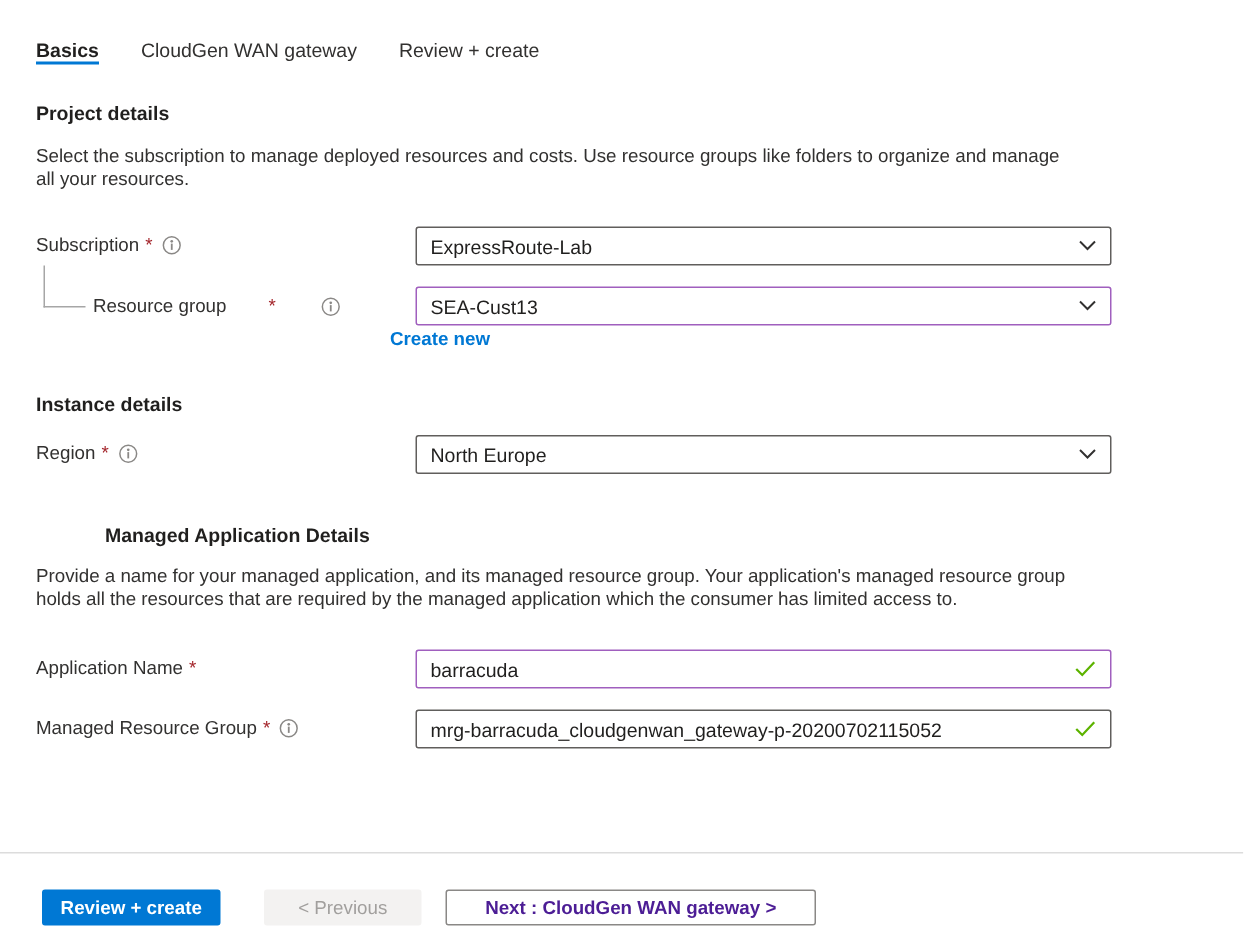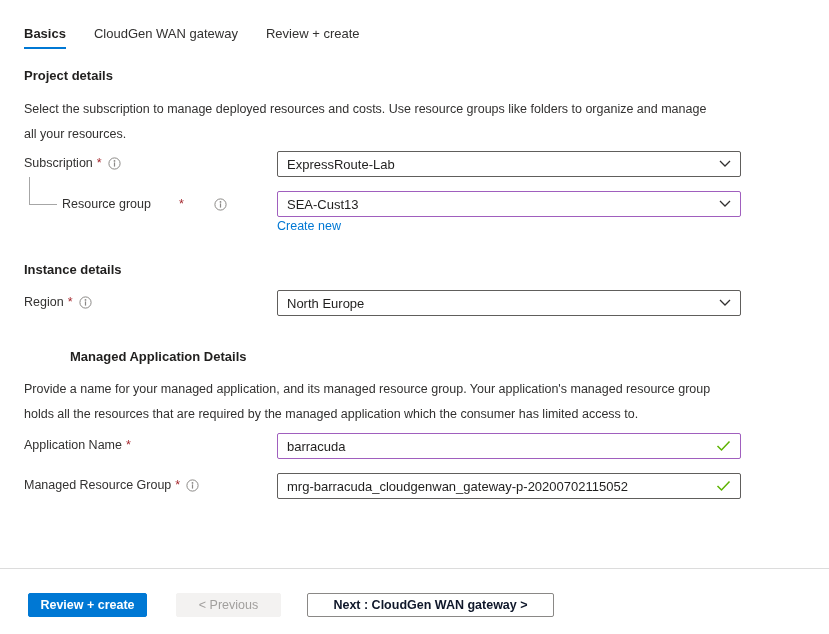--- a/index.html
+++ b/index.html
@@ -3,29 +3,29 @@
 <meta charset="utf-8">
 <style>
   html,body { margin:0; padding:0; background:#fff; }
   .page {
     position:relative; width:829px; height:634px; background:#ffffff;
     font-family:"Liberation Sans", sans-serif; color:#323130; overflow:hidden;
   }
 
   
   .tabs { position:absolute; left:24px; top:26px; display:flex; gap:28px; font-size:13px; }
-  .tab { padding-bottom:6px; color:#323130; cursor:pointer; border-bottom:2px solid transparent; }
+  .tab { color:#323130; cursor:pointer; border-bottom:2px solid transparent; }
   .tab.active { font-weight:bold; border-bottom:2px solid #0078d4; color:#201f1e; }
 
   
   .section-heading { position:absolute; left:24px; font-size:13px; font-weight:bold; color:#201f1e;text-align:center; }
   .h-project { top:68px; }
   .h-instance { top:262px; }
   .h-managed { top:349px;padding-left:46px; }
-  .desc { position:absolute; left:24px; font-size:12.5px; line-height:25px; color:#323130; }
+  .desc { position:absolute; left:24px; font-size:12.5px; line-height:15px; color:#323130; }
   .desc-project { top:97px; width:692px; }
   .desc-managed { top:377px; width:716px; }
 
   
   .label { position:absolute; font-size:12.5px; color:#323130; display:flex; align-items:center; }
   .label .req { color:#a4262c; margin-left:4px; }
   .label .info { margin-left:6px; display:inline-flex; cursor:default; }
   .lbl-subscription { left:24px; top:156px; }
   .lbl-resource-group { left:62px; top:197px;gap:24px; }
   .lbl-region { left:24px; top:295px; }
@@ -44,32 +44,32 @@
   .f-subscription { top:151px; }
   .f-resource-group { top:191px; }
   .f-region { top:290px; }
   .f-app-name { top:433px; }
   .f-mrg { top:473px; }
   .field .val { flex:1; white-space:nowrap; overflow:hidden; }
   .field .chevron, .field .check { margin-left:auto; display:inline-flex; flex:none; }
   .field input { flex:1; border:none; outline:none; padding:0; margin:0;
     font-family:"Liberation Sans", sans-serif; font-size:13px; color:#201f1e; background:transparent; }
 
-  .link { position:absolute; left:277px; top:219px; font-size:12.5px; font-weight:normal;
+  .link { position:absolute; left:260px; top:219px; font-size:12.5px; font-weight:bold;
     color:#0078d4; cursor:pointer; text-decoration:none; }
 
   
   .footer-divider { position:absolute; left:0; top:568px; width:829px; height:1px; background:#dcdcdc; }
   .btn { position:absolute; height:24px; font-family:"Liberation Sans", sans-serif;
     font-size:12.5px; border-radius:2px; cursor:pointer; }
   .btn-primary { left:28px; top:593px; width:119px; background:#0078d4; color:#ffffff;
     font-weight:bold; border:1px solid #0078d4; }
   .btn-disabled { left:176px; top:593px; width:105px; background:#f3f2f1; color:#a19f9d;
     border:1px solid #f3f2f1; cursor:default; }
-  .btn-outline { left:307px; top:593px; width:247px; background:#ffffff; color:#0f172a;
+  .btn-outline { left:297px; top:593px; width:247px; background:#ffffff; color:#4c1d95;
     font-weight:bold; border:1px solid #8a8886; }
 </style>
 </head>
 <body>
 
 <div class="page">
 
   <div class="tabs">
     <div class="tab active">Basics</div>
     <div class="tab">CloudGen WAN gateway</div>

